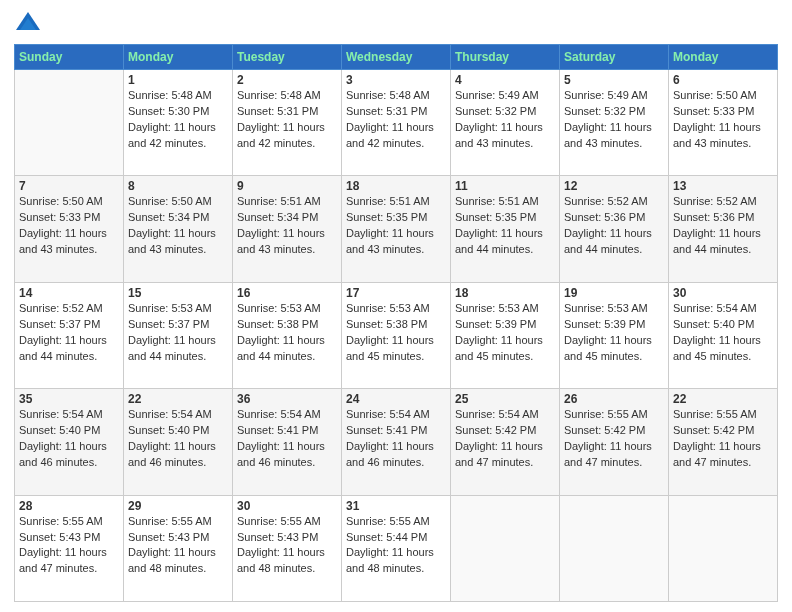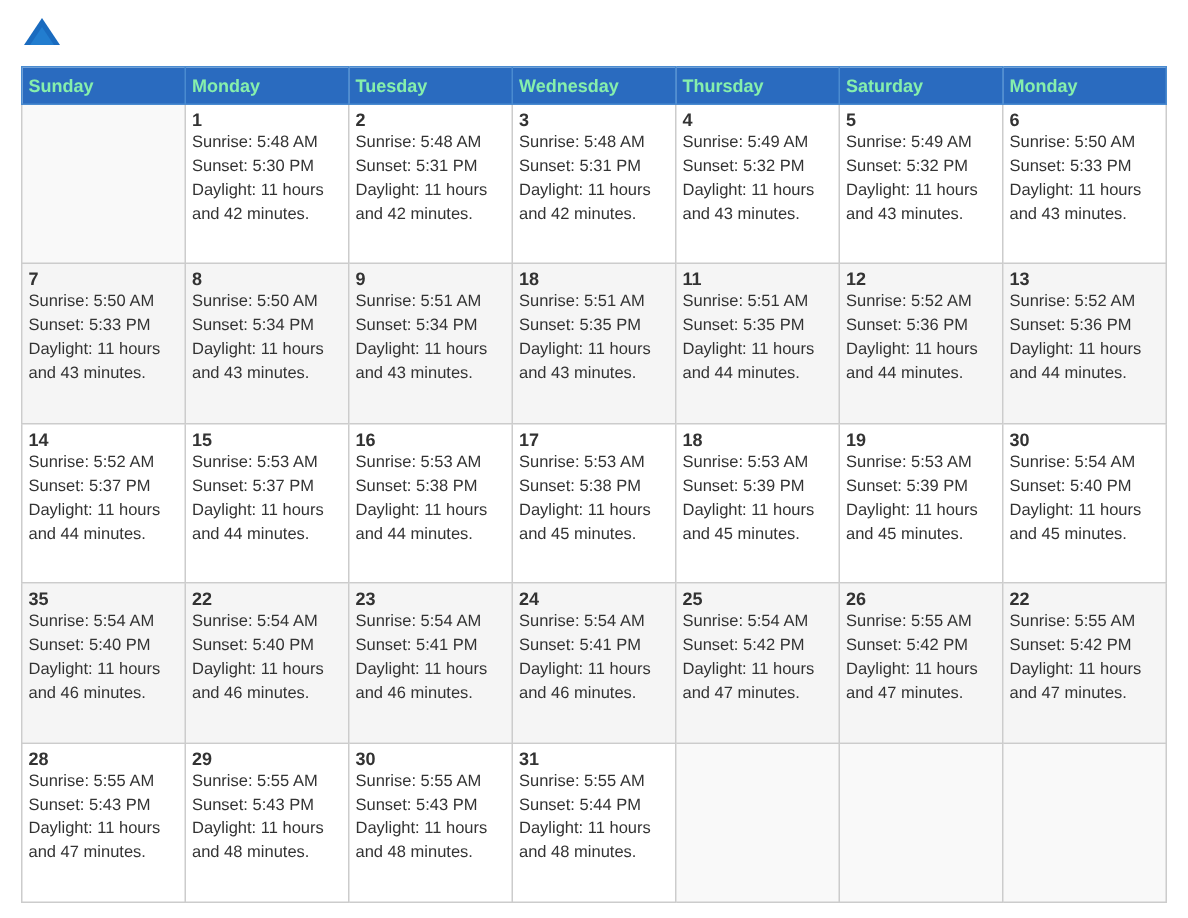--- a/index.html
+++ b/index.html
@@ -295,21 +295,21 @@
 and 46 minutes.</div>
           </td>
           <td>
             <div class="day-num">22</div>
             <div class="day-info" style="white-space: pre-line;">Sunrise: 5:54 AM
 Sunset: 5:40 PM
 Daylight: 11 hours
 and 46 minutes.</div>
           </td>
           <td>
-            <div class="day-num">23</div>
+            <div class="day-num">36</div>
             <div class="day-info" style="white-space: pre-line;">Sunrise: 5:54 AM
 Sunset: 5:41 PM
 Daylight: 11 hours
 and 46 minutes.</div>
           </td>
           <td>
             <div class="day-num">24</div>
             <div class="day-info" style="white-space: pre-line;">Sunrise: 5:54 AM
 Sunset: 5:41 PM
 Daylight: 11 hours

